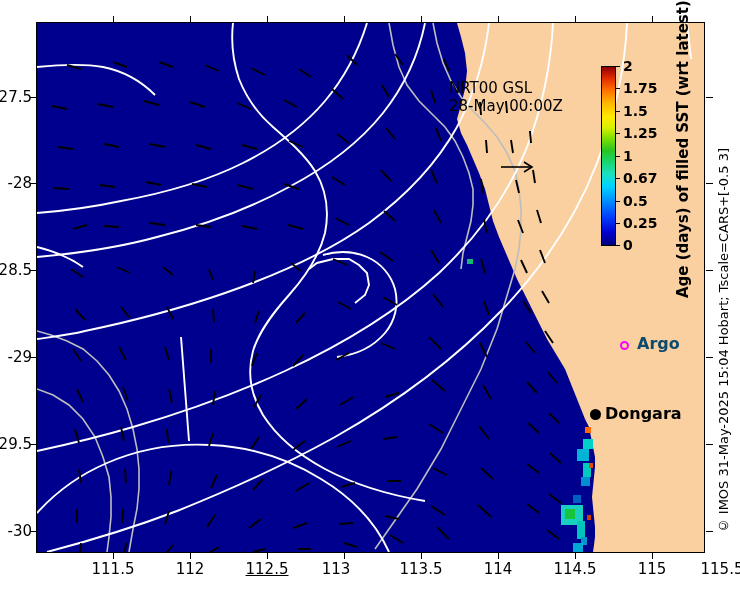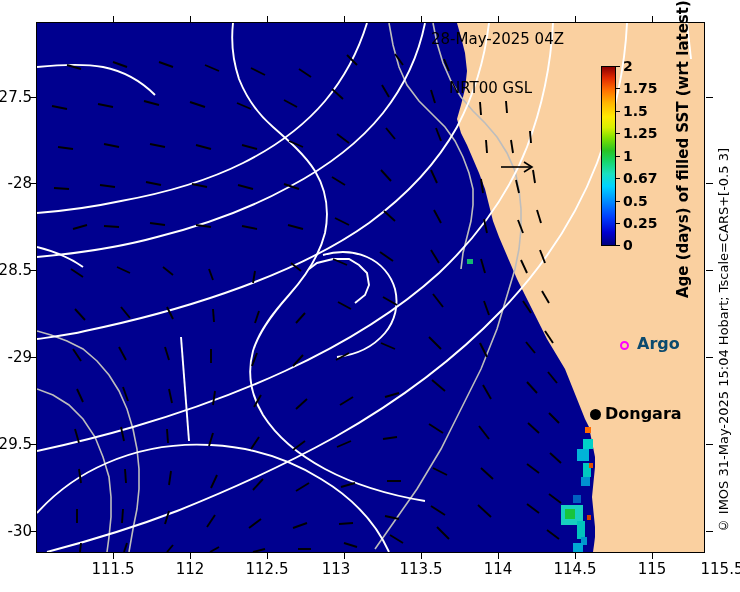--- a/index.html
+++ b/index.html
@@ -331,22 +331,22 @@
             <path d="M494,290 l-8,-12"></path>
           <path d="M498,330 l-9,-11"></path>
             <path d="M500,370 l-10,-11"></path>
           <path d="M502,410 l-11,-10"></path>
             <path d="M502,450 l-12,-9"></path>
           <path d="M502,490 l-12,-9"></path>
         </g>
       </g>
     </svg>
 
-    <div class="map-text" style="left:394px;top:7px;">28-May-2025 04Z</div>
     <div class="map-text" style="left:412px;top:56px;text-align:right;">NRT00 GSL</div>
+    <div class="map-text" style="left:412px;top:74px;">28-May 00:00Z</div>
 
     <svg class="refarrow" width="40" height="14">
       <line x1="2" y1="7" x2="32" y2="7" stroke="#000" stroke-width="1.6"></line>
       <polyline points="25,2 33,7 25,12" fill="none" stroke="#000" stroke-width="1.6"></polyline>
     </svg>
 
     <div class="argo-marker"></div>
     <div class="argo-label">Argo</div>
     <div class="dongara-marker"></div>
     <div class="dongara-label">Dongara</div>
@@ -366,21 +366,21 @@
     <div class="tick-x-top" style="left:190px;"></div>
     <div class="tick-x-top" style="left:267px;"></div>
     <div class="tick-x-top" style="left:344px;"></div>
     <div class="tick-x-top" style="left:421px;"></div>
     <div class="tick-x-top" style="left:498px;"></div>
     <div class="tick-x-top" style="left:575px;"></div>
     <div class="tick-x-top" style="left:652px;"></div>
 
     <div class="xtick-label" style="left:113px;">111.5</div>
     <div class="xtick-label" style="left:190px;">112</div>
-    <div class="xtick-label" style="left:267px;">112.5</div>
+    <div class="xtick-label" style="left:267px;text-decoration:underline;">112.5</div>
     <div class="xtick-label" style="left:336px;">113</div>
     <div class="xtick-label" style="left:421px;">113.5</div>
     <div class="xtick-label" style="left:498px;">114</div>
     <div class="xtick-label" style="left:575px;text-align:right;">114.5</div>
     <div class="xtick-label" style="left:652px;">115</div>
     <div class="xtick-label" style="left:722px;">115.5</div>
   </div>
 
   <div>
     <div class="tick-y" style="top:97px;"></div>

